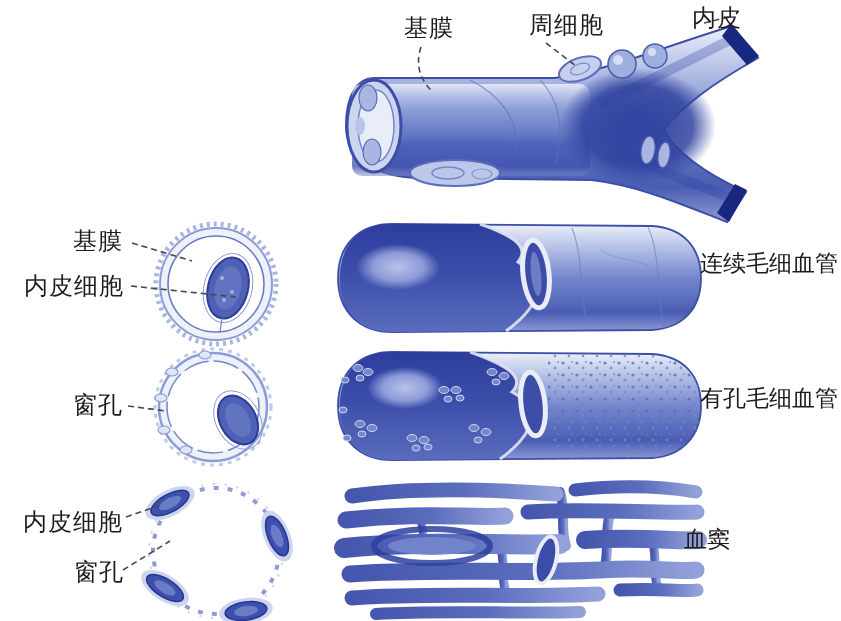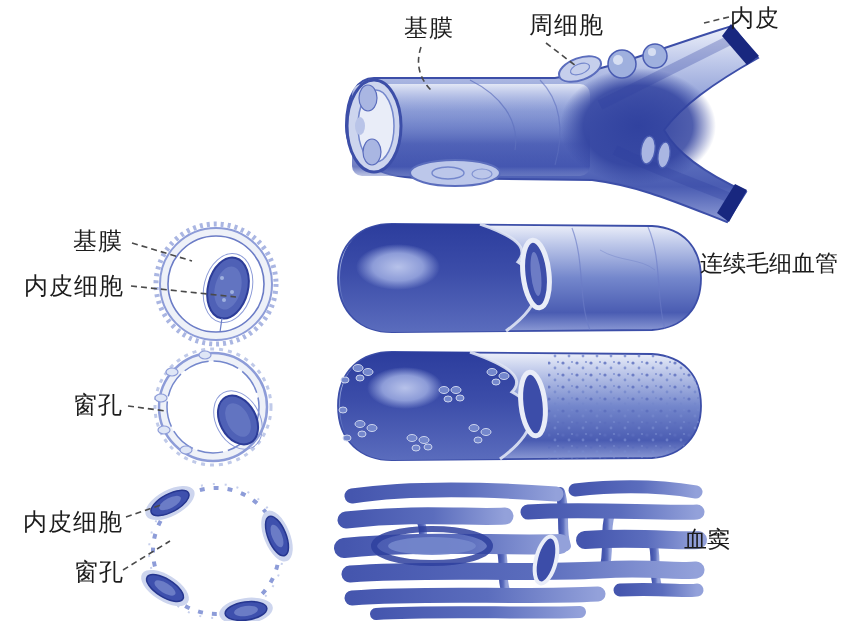--- a/index.html
+++ b/index.html
@@ -236,22 +236,23 @@
     <path d="M 132,243 L 192,261"></path>
     <path d="M 131,286 L 236,297"></path>
     <path d="M 128,406 L 166,411"></path>
     <path d="M 126,517 L 161,505"></path>
     <path d="M 123,570 L 170,541"></path>
   </g>
 </svg>
 
   <div class="lbl" style="left:404px;top:16px">基膜</div>
   <div class="lbl" style="left:529px;top:13px">周细胞</div>
-  <div class="lbl" style="left:730px;top:6px">内皮</div>
+  <div class="lbl" style="left:692px;top:6px">内皮</div>
   <div class="lbl" style="left:73px;top:229px">基膜</div>
   <div class="lbl" style="left:24px;top:274px">内皮细胞</div>
   <div class="lbl" style="left:73px;top:393px">窗孔</div>
   <div class="lbl" style="left:23px;top:510px">内皮细胞</div>
   <div class="lbl" style="left:74px;top:560px">窗孔</div>
   <div class="lbl cap" style="left:700px;top:252px">连续毛细血管</div>
+  <div class="lbl cap" style="left:700px;top:387px">有孔毛细血管</div>
   <div class="lbl cap" style="left:684px;top:528px">血窦</div>
 
 </div>
 
 </body></html>

